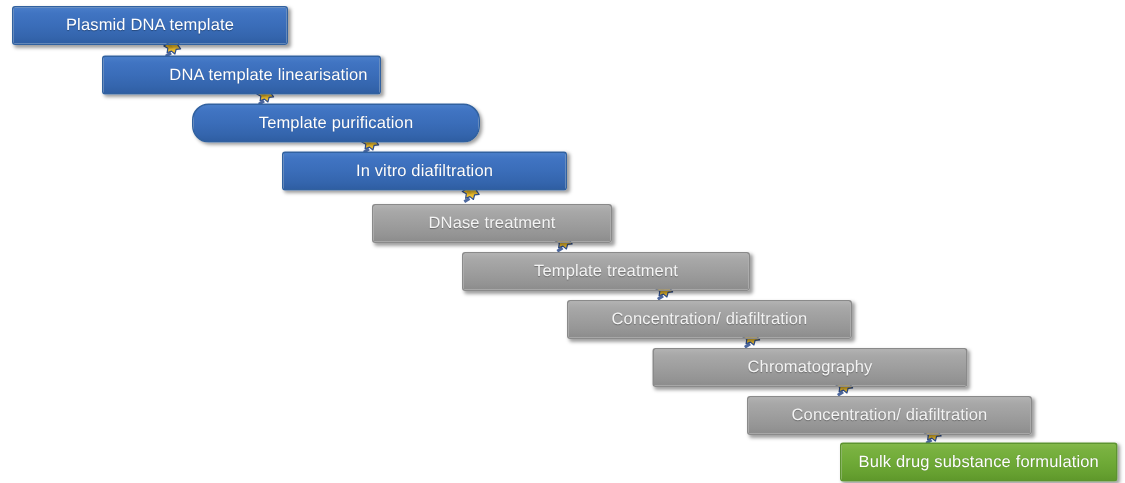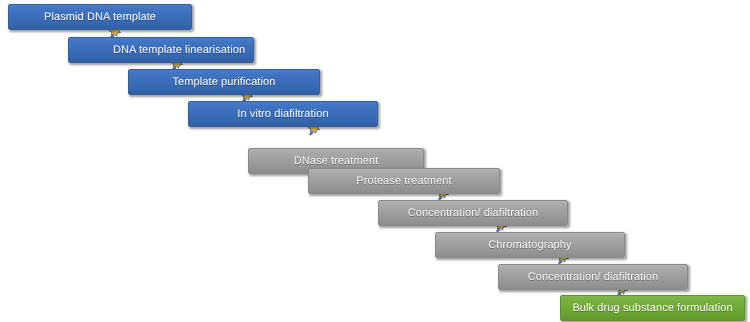--- a/index.html
+++ b/index.html
@@ -154,36 +154,36 @@
       </div>
     </div>
 
   <div id="steps-layer">
       <div class="process-step step-blue" style="left: 8px; top: 4px; width: 184px;">
         <span class="step-label">Plasmid DNA template</span>
       </div>
       <div class="process-step step-blue" style="left: 68px; top: 37px; width: 186px; padding-left: 36px;">
         <span class="step-label">DNA template linearisation</span>
       </div>
-      <div class="process-step step-blue" style="left: 128px; top: 69px; width: 192px;">
+      <div class="process-step step-blue" style="left: 128px; top: 69px; width: 192px; border-radius: 11px;">
         <span class="step-label">Template purification</span>
       </div>
       <div class="process-step step-blue" style="left: 188px; top: 101px; width: 190px;">
         <span class="step-label">In vitro diafiltration</span>
       </div>
-      <div class="process-step step-gray" style="left: 248px; top: 136px; width: 176px; margin-top: 12px;">
+      <div class="process-step step-gray" style="left: 248px; top: 136px; width: 160px;">
         <span class="step-label">DNase treatment</span>
       </div>
       <div class="process-step step-gray" style="left: 308px; top: 168px; width: 192px;">
-        <span class="step-label">Protease treatment</span>
+        <span class="step-label">Template treatment</span>
       </div>
       <div class="process-step step-gray" style="left: 378px; top: 200px; width: 190px;">
         <span class="step-label">Concentration/ diafiltration</span>
       </div>
-      <div class="process-step step-gray" style="left: 435px; top: 232px; width: 190px;">
+      <div class="process-step step-gray" style="left: 435px; top: 232px; width: 210px;">
         <span class="step-label">Chromatography</span>
       </div>
       <div class="process-step step-gray" style="left: 498px; top: 264px; width: 190px;">
         <span class="step-label">Concentration/ diafiltration</span>
       </div>
       <div class="process-step step-green" style="left: 560px; top: 295px; width: 185px;">
         <span class="step-label">Bulk drug substance formulation</span>
       </div>
     </div>
 

